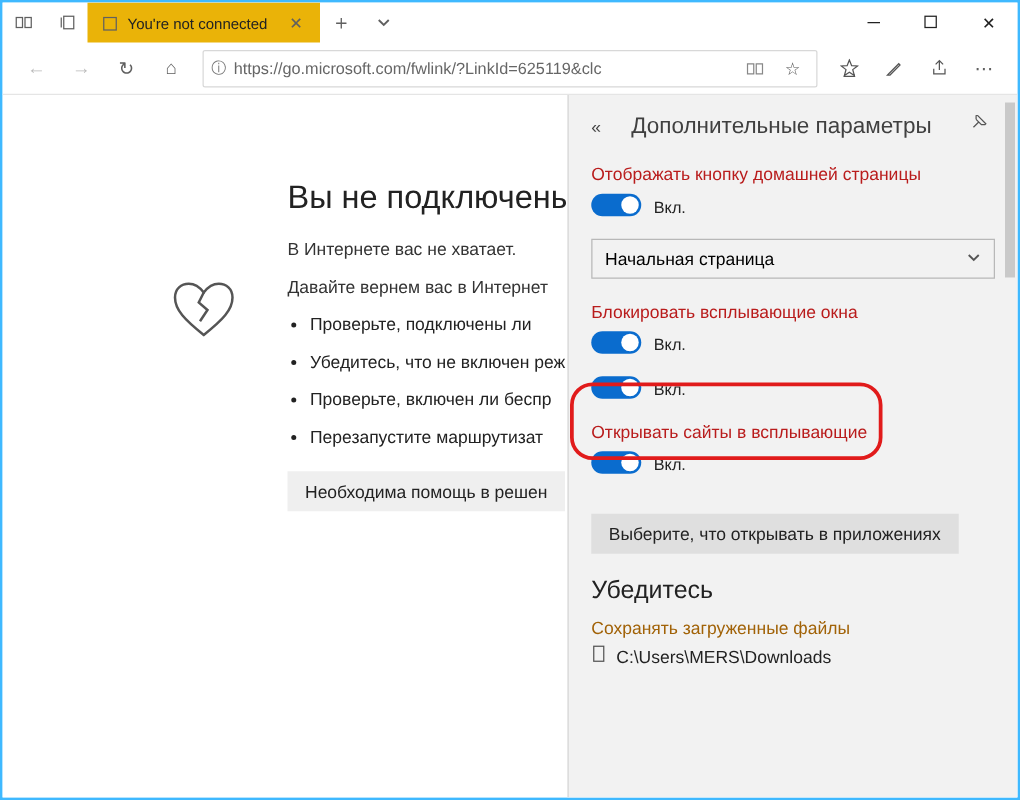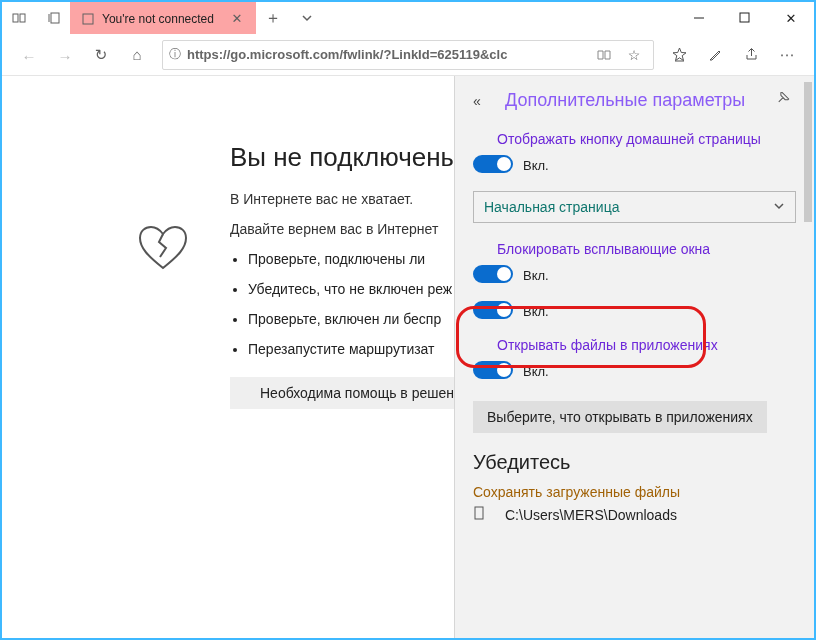--- a/index.html
+++ b/index.html
@@ -1,60 +1,60 @@
 <!DOCTYPE html>
 <html><head>
 <meta charset="utf-8">
 <style>
   * { box-sizing: border-box; margin: 0; padding: 0; font-family: "Segoe UI", Arial, sans-serif; }
   body { width: 816px; height: 640px; background: #fff; border: 2px solid #3fb9ff; overflow: hidden; position: relative; }
   .titlebar { height: 32px; background: #fff; display: flex; align-items: center; }
   .titlebar .tab-ctrl { width: 34px; height: 32px; display: flex; align-items: center; justify-content: center; color: #606060; }
-  .tab { display: flex; align-items: center; padding: 0 10px; height: 32px; background: #fca5a5; border-top: 1px solid rgba(0,0,0,0); gap: 6px; min-width: 180px; text-align: center; }
+  .tab { display: flex; align-items: center; padding: 0 10px; height: 32px; background: #eab308; border-top: 1px solid rgba(0,0,0,0); gap: 6px; min-width: 180px; text-align: center; }
   .tab .icon { width: 16px; height: 16px; display: flex; align-items: center; justify-content: center; font-size: 12px; color: #606060; }
   .tab-title { font-size: 12px; color: #222; }
   .tab-close { width: 18px; height: 18px; display: flex; align-items: center; justify-content: center; font-size: 13px; color: #606060; margin-left: 8px; }
   .title-spacer { flex: 1; }
   .winbtns { display: flex; }
   .winbtn { width: 46px; height: 32px; display: flex; align-items: center; justify-content: center; color: #222; font-size: 13px; }
   .toolbar { height: 42px; background: #fff; display: flex; align-items: center; padding: 0 10px; gap: 2px; border-bottom: 1px solid #e5e5e5; }
   .tbtn { width: 34px; height: 34px; display: flex; align-items: center; justify-content: center; color: #606060; font-size: 15px; }
   .tbtn.disabled { color: #bbb; }
   .addrwrap { flex: 1; display: flex; align-items: center; height: 30px; border: 1px solid #d8d8d8; border-radius: 2px; margin: 0 6px; padding: 0 6px; gap: 6px; }
   .addrwrap .lock { color: #777; font-size: 12px; }
-  .addr { flex: 1; font-size: 13px; color: #666; white-space: nowrap; overflow: hidden; text-overflow: ellipsis; font-weight: bold; }
+  .addr { flex: 1; font-size: 13px; color: #666; white-space: nowrap; overflow: hidden; text-overflow: ellipsis; }
   .addr-icons { display: flex; gap: 4px; }
   .addr-icons .ai { width: 26px; height: 26px; display:flex; align-items:center; justify-content:center; color:#555; font-size:14px; }
   .content { position: relative; width: 100%; height: calc(100% - 74px); background: #fff; }
   .pagebody { padding: 66px 0 0 132px; color: #222; }
   .heart { position: absolute; left: 136px; top: 148px; width: 50px; height: 50px; }
   .h1 { font-size: 26px; font-weight: 400; margin-bottom: 18px; }
   .p1 { font-size: 14px; margin-bottom: 14px; color: #333; }
   .ul { margin: 10px 0 20px 18px; }
   .ul li { font-size: 14px; color: #222; margin-bottom: 14px; }
-  .help-btn { display:inline-block; background:#efefef; padding: 8px 30px; font-size: 14px; color:#222; }
+  .help-btn { display:inline-block; background:#efefef; padding: 8px 14px; font-size: 14px; color:#222; }
   .text-indent { margin-left: 96px; }
   
   .panel { position: absolute; right: 0; top: 0; bottom: 0; width: 360px; background: #f2f2f2; border-left: 1px solid #d6d6d6; padding: 14px 18px 20px 18px; overflow: hidden; }
   .panel-head { display:flex; align-items:center; gap: 12px; margin-bottom: 20px; }
   .panel-back { font-size: 14px; color:#444; width:20px; }
-  .panel-title { font-size: 18px; color:#8b5cf6; flex:1; }
+  .panel-title { font-size: 18px; color:#404040; flex:1; }
   .panel-pin { width: 20px; color:#555; font-size:13px; }
   .setting { margin-bottom: 18px; }
-  .setting-label { font-size: 14px; color: #6d28d9; margin-bottom: 8px; margin-left: 24px; }
+  .setting-label { font-size: 14px; color: #b91c1c; margin-bottom: 8px; }
   .toggle-row { display:flex; align-items:flex-end; gap: 10px; }
   .toggle { width: 40px; height: 18px; background: #0a6cce; border-radius: 10px; position: relative; }
   .toggle::after { content: ""; position: absolute; right: 2px; top: 2px; width: 14px; height: 14px; background: #fff; border-radius: 50%; }
   .toggle-text { font-size: 13px; color:#222; }
-  .dropdown { border: 1px solid #b8b8b8; background:#f2f2f2; height: 32px; display:flex; align-items:center; padding: 0 10px; justify-content:space-between; font-size: 14px; color:#0f766e; }
+  .dropdown { border: 1px solid #b8b8b8; background:#f2f2f2; height: 32px; display:flex; align-items:center; padding: 0 10px; justify-content:space-between; font-size: 14px; color:#000000; }
   .highlight { position:absolute; border: 3px solid #e11b1b; border-radius: 18px; width: 250px; height: 62px; left: 454px; top: 230px; pointer-events:none; }
-  .grey-btn { display:inline-block; background:#dfdfdf; padding: 8px 14px; font-size: 14px; color:#222; margin-top: 4px; }
+  .grey-btn { display:inline-block; background:#dfdfdf; padding: 8px 14px; font-size: 14px; color:#222; margin-top: 14px; }
   .section-h { font-size: 20px; color:#222; margin: 18px 0 10px; }
   .small { font-size: 14px; color:#a16207; margin-bottom: 6px; }
-  .pathrow { display:flex; align-items:center; gap:20px; font-size: 14px; color:#222; }
+  .pathrow { display:flex; align-items:center; gap:8px; font-size: 14px; color:#222; }
   .vscroll { position:absolute; right:2px; top:6px; bottom:6px; width:8px; }
   .vscroll .thumb{ position:absolute; left:0; right:0; top:0; height:140px; background:#c9c9c9; border-radius:0; }
 </style>
 </head>
 <body>
 
 <div class="titlebar">
   <div class="tab-ctrl">
     <svg width="14" height="14" viewBox="0 0 14 14">
         <rect x="1" y="3" width="5" height="8" fill="none" stroke="#606060"></rect>
@@ -191,21 +191,21 @@
     </div>
 
     <div class="setting">
       <div class="toggle-row">
         <div class="toggle"></div>
         <div class="toggle-text">Вкл.</div>
       </div>
     </div>
 
     <div class="setting">
-      <div class="setting-label">Открывать файлы в приложениях</div>
+      <div class="setting-label">Открывать сайты в всплывающие</div>
       <div class="toggle-row">
         <div class="toggle"></div>
         <div class="toggle-text">Вкл.</div>
       </div>
     </div>
 
     <div class="grey-btn">Выберите, что открывать в приложениях</div>
 
     <div class="section-h">Убедитесь</div>
     <div class="small">Сохранять загруженные файлы</div>

